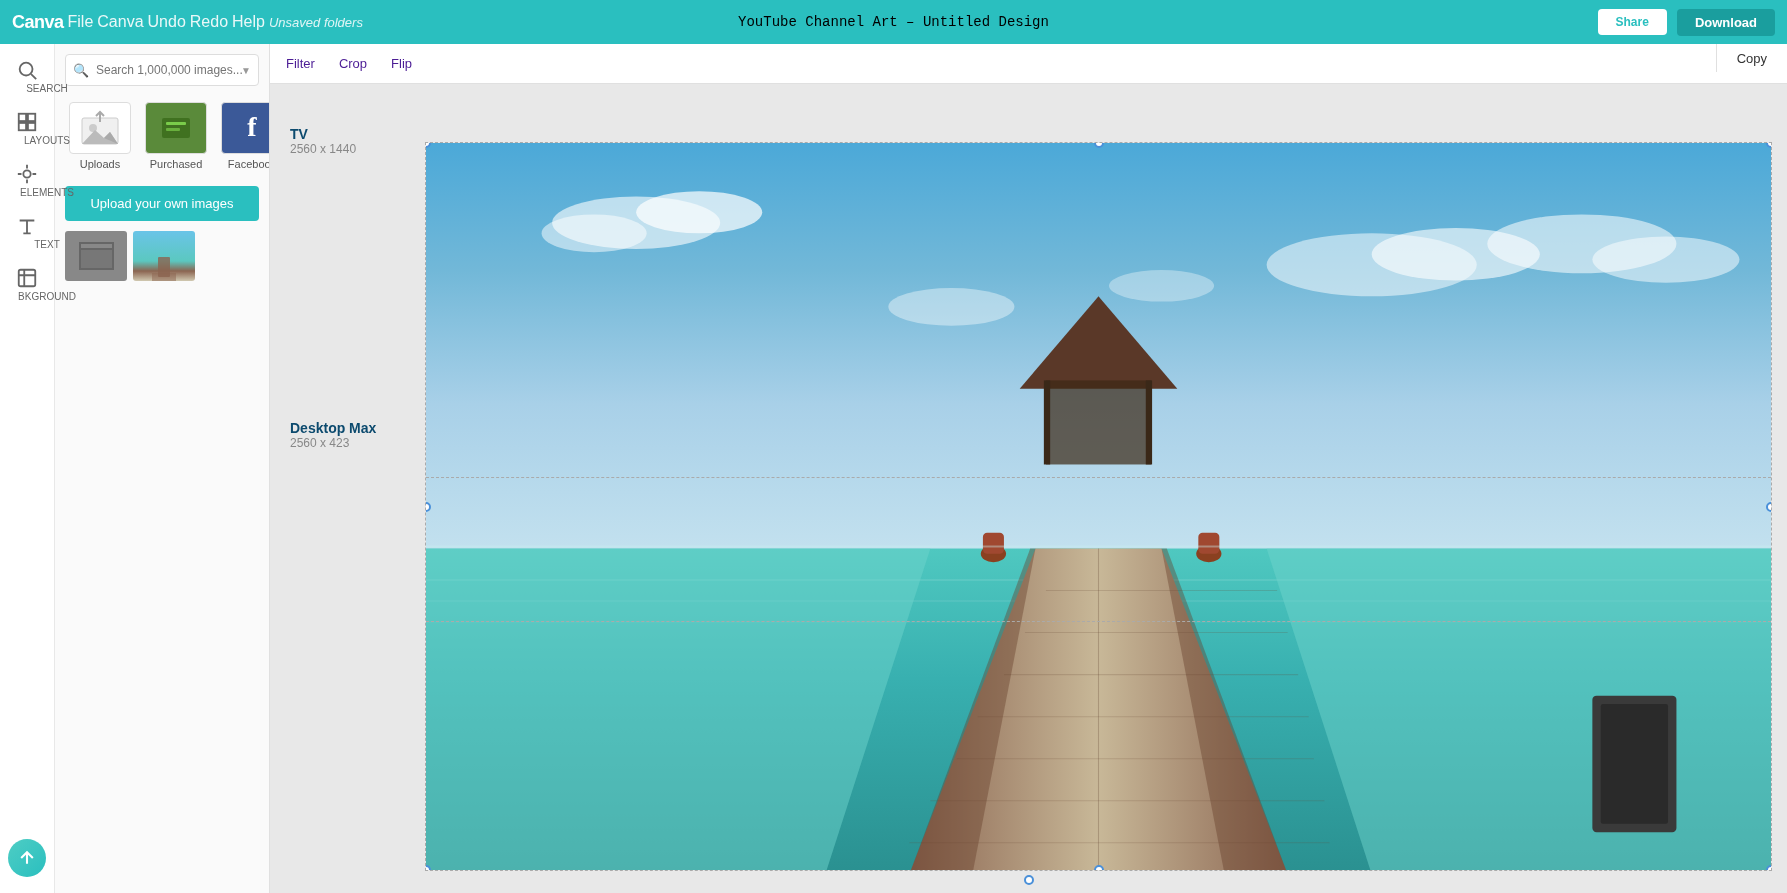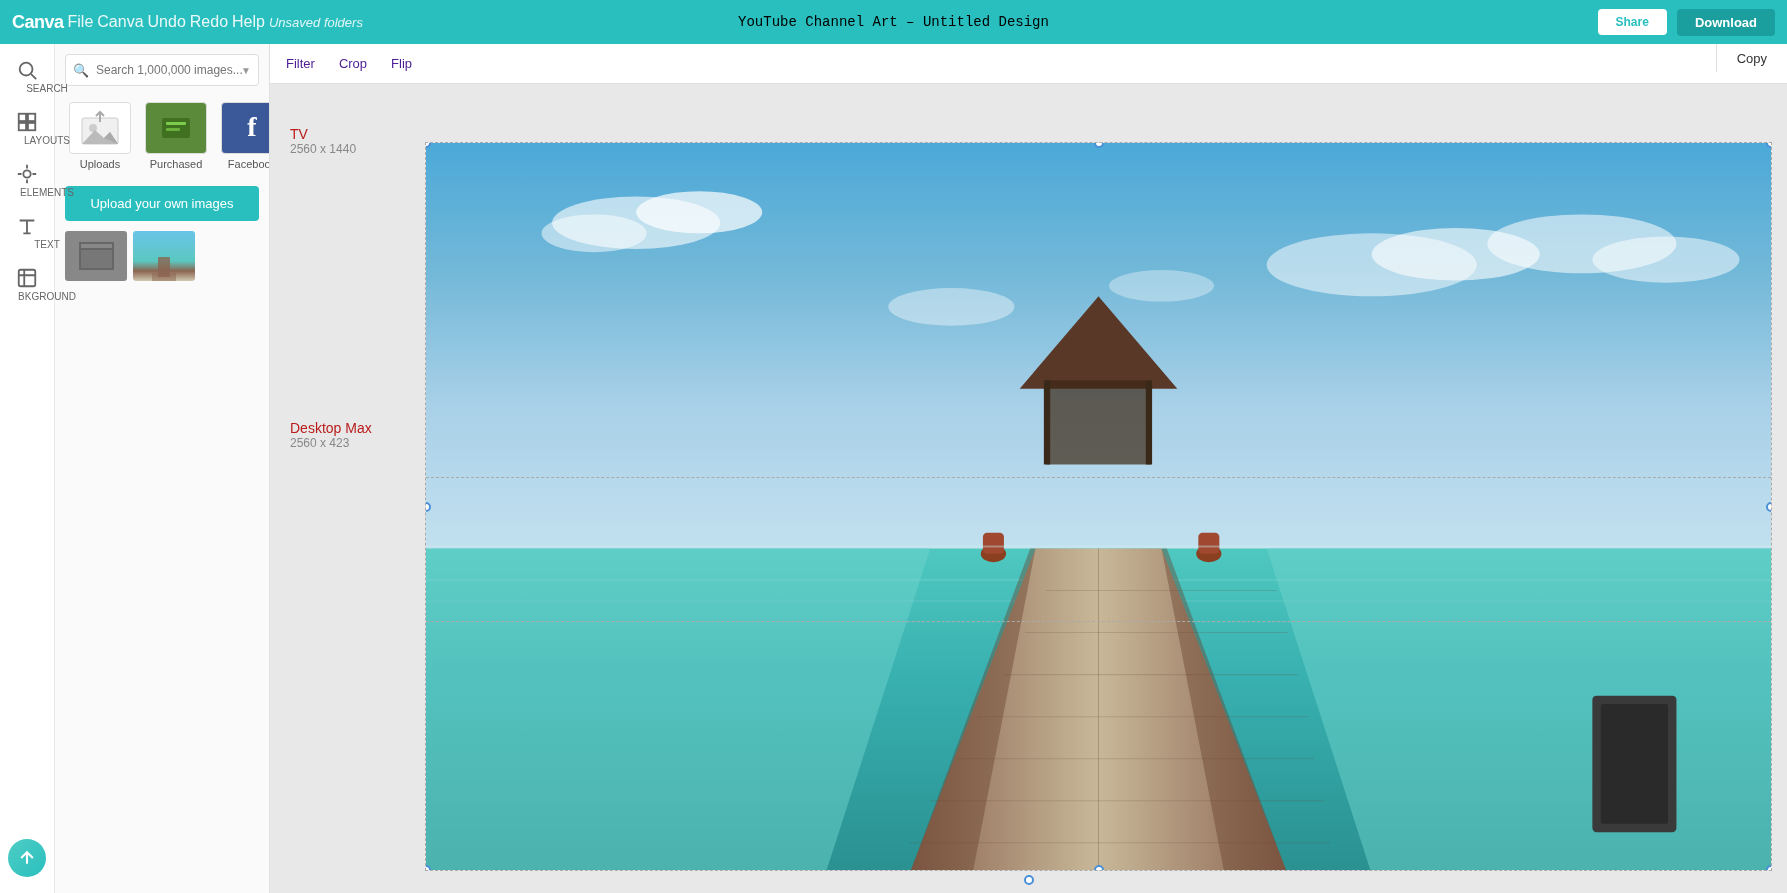--- a/index.html
+++ b/index.html
@@ -130,21 +130,21 @@
     .img-thumb {
       width: 62px; height: 50px; border-radius: 3px;
       background: #ccc; overflow: hidden; cursor: pointer;
     }
 
     
     #canvas-area {
       position: fixed; top: 84px; left: 270px; right: 0; bottom: 0;
       background: #e8e8e8; overflow: hidden;
     }
-    .zone-title { font-size: 14px; color: #b91c1c; font-weight: 400; }
+    .zone-title { font-size: 14px; color: #0c4a6e; font-weight: 700; }
     .zone-size { font-size: 12px; color: #888; }
 
     
     .handle {
       width: 10px; height: 10px; background: white; border: 2px solid #4a90d9;
       border-radius: 50%; position: absolute; z-index: 10;
     }
 
   </style>
 </head>

